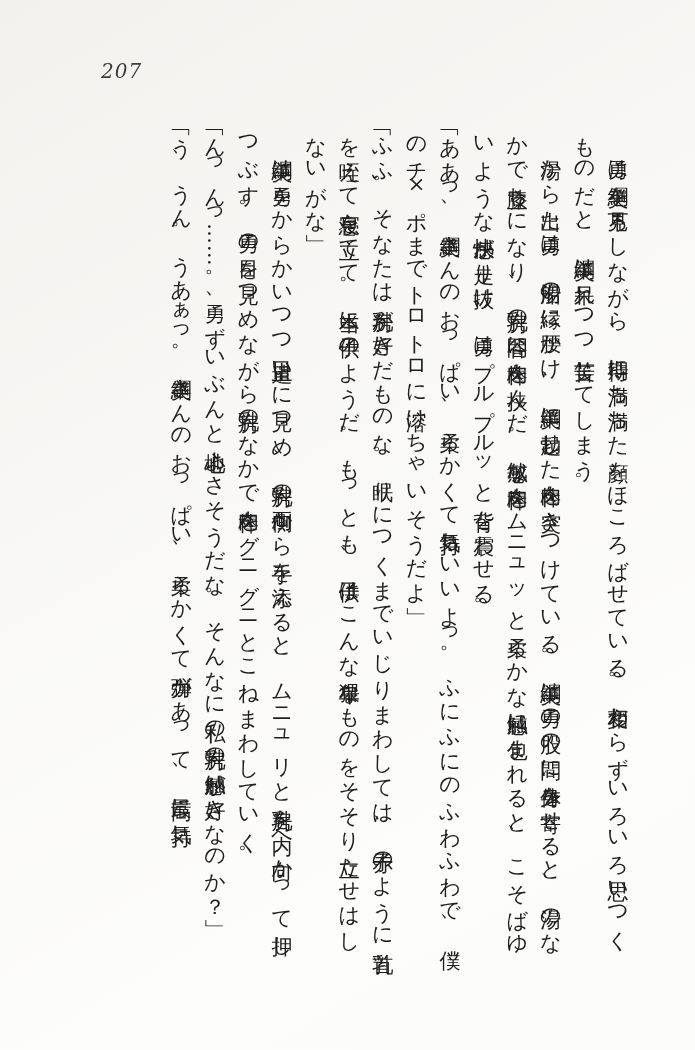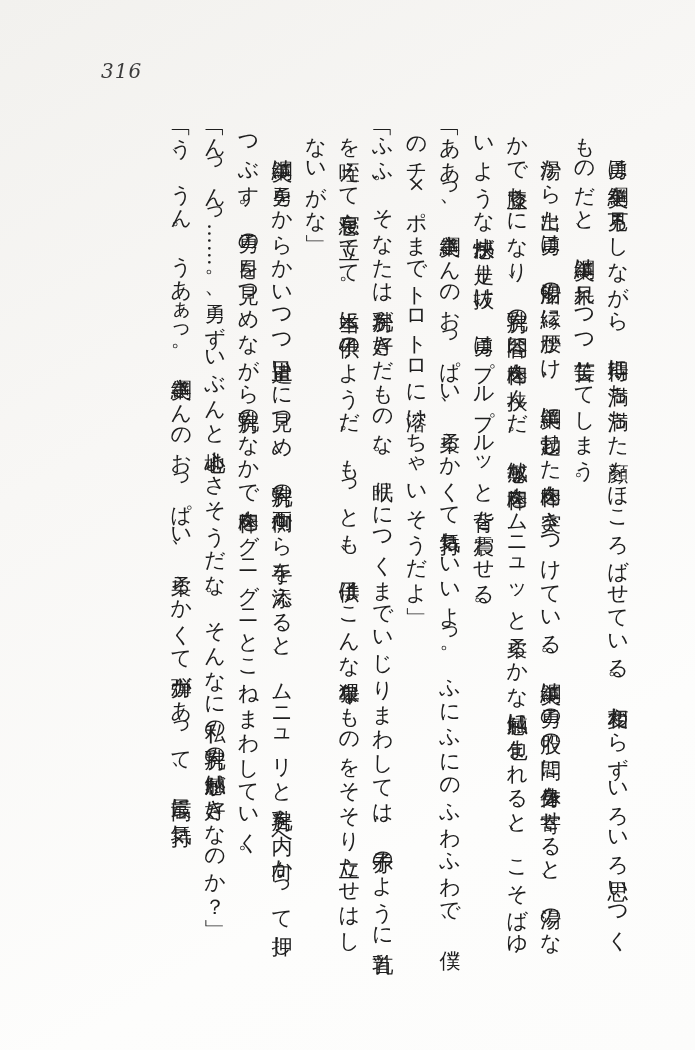--- a/index.html
+++ b/index.html
@@ -46,21 +46,21 @@
     padding: 0;
   }
   .text-area p.indent {
     text-indent: 22px;
   }
 </style>
 </head>
 <body>
 
 <div class="page">
-  <div class="page-number">316</div>
+  <div class="page-number">207</div>
   <div class="text-area" id="text-area">
       <p class="indent">勇は美綱を見下ろしながら、期待に満ち満ちた顔をほころばせている。相変わらずいろいろ思いつくものだと、美綱は呆れつつ苦笑してしまう。</p>
       <p class="indent">湯から出た勇は、湯船の縁に腰かけ、美綱に勃起した肉棒を突きつけている。美綱は勇の股の間に身体を寄せると、湯のなかで膝立ちになり、乳房の谷間に肉棒を挟んだ。敏感な肉棒をムニュッと柔らかな感触に包まれると、こそばゆいような快感が走り抜け、勇はプルプルッと背を震わせる。</p>
       <p class="">「ああっ、美綱さんのおっぱい、柔らかくて気持ちいいよっ。ふにふにのふわふわで、僕のチ×ポまでトロトロに溶けちゃいそうだよ」</p>
       <p class="">「ふふ。そなたは乳房が好きだものな。眠りにつくまでいじりまわしては、赤子のように乳首を咥えて寝息を立てて。本当に子供のようだ。もっとも、子供はこんな卑猥なものをそそり立たせはしないがな」</p>
       <p class="indent">美綱は勇をからかいつつ上目遣いに見つめ、乳房の両側から手を添えると、ムニュリと乳房を内へ向かって押しつぶす。勇の目を見つめながら乳房のなかで肉棒をグニグニとこねまわしていく。</p>
       <p class="">「んっんっ……。勇、ずいぶんと心地よさそうだな。そんなに私の乳房の感触が好きなのか？」</p>
       <p class="">「う、うん。うあぁっ。美綱さんのおっぱい、柔らかくて弾力があって、最高に気持</p>
     </div>
 </div>

